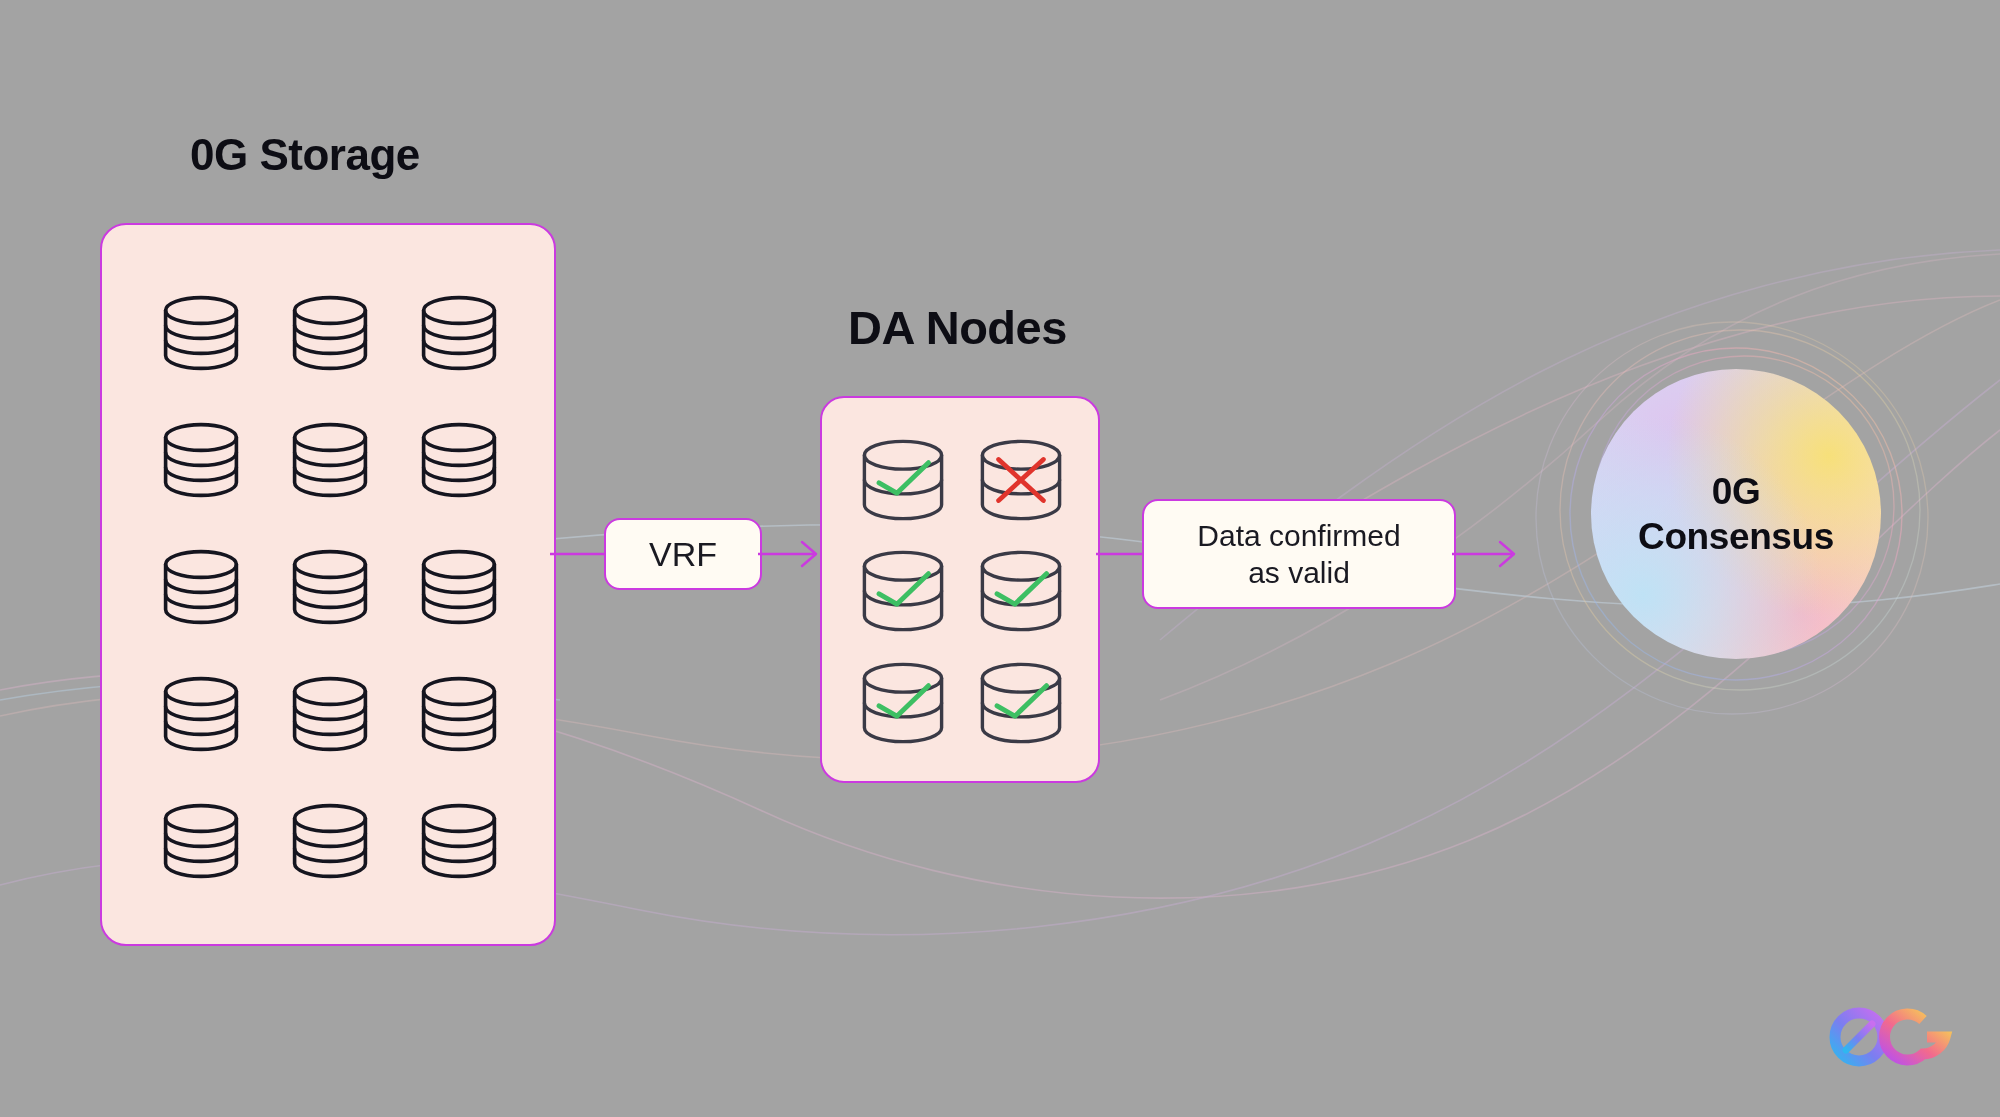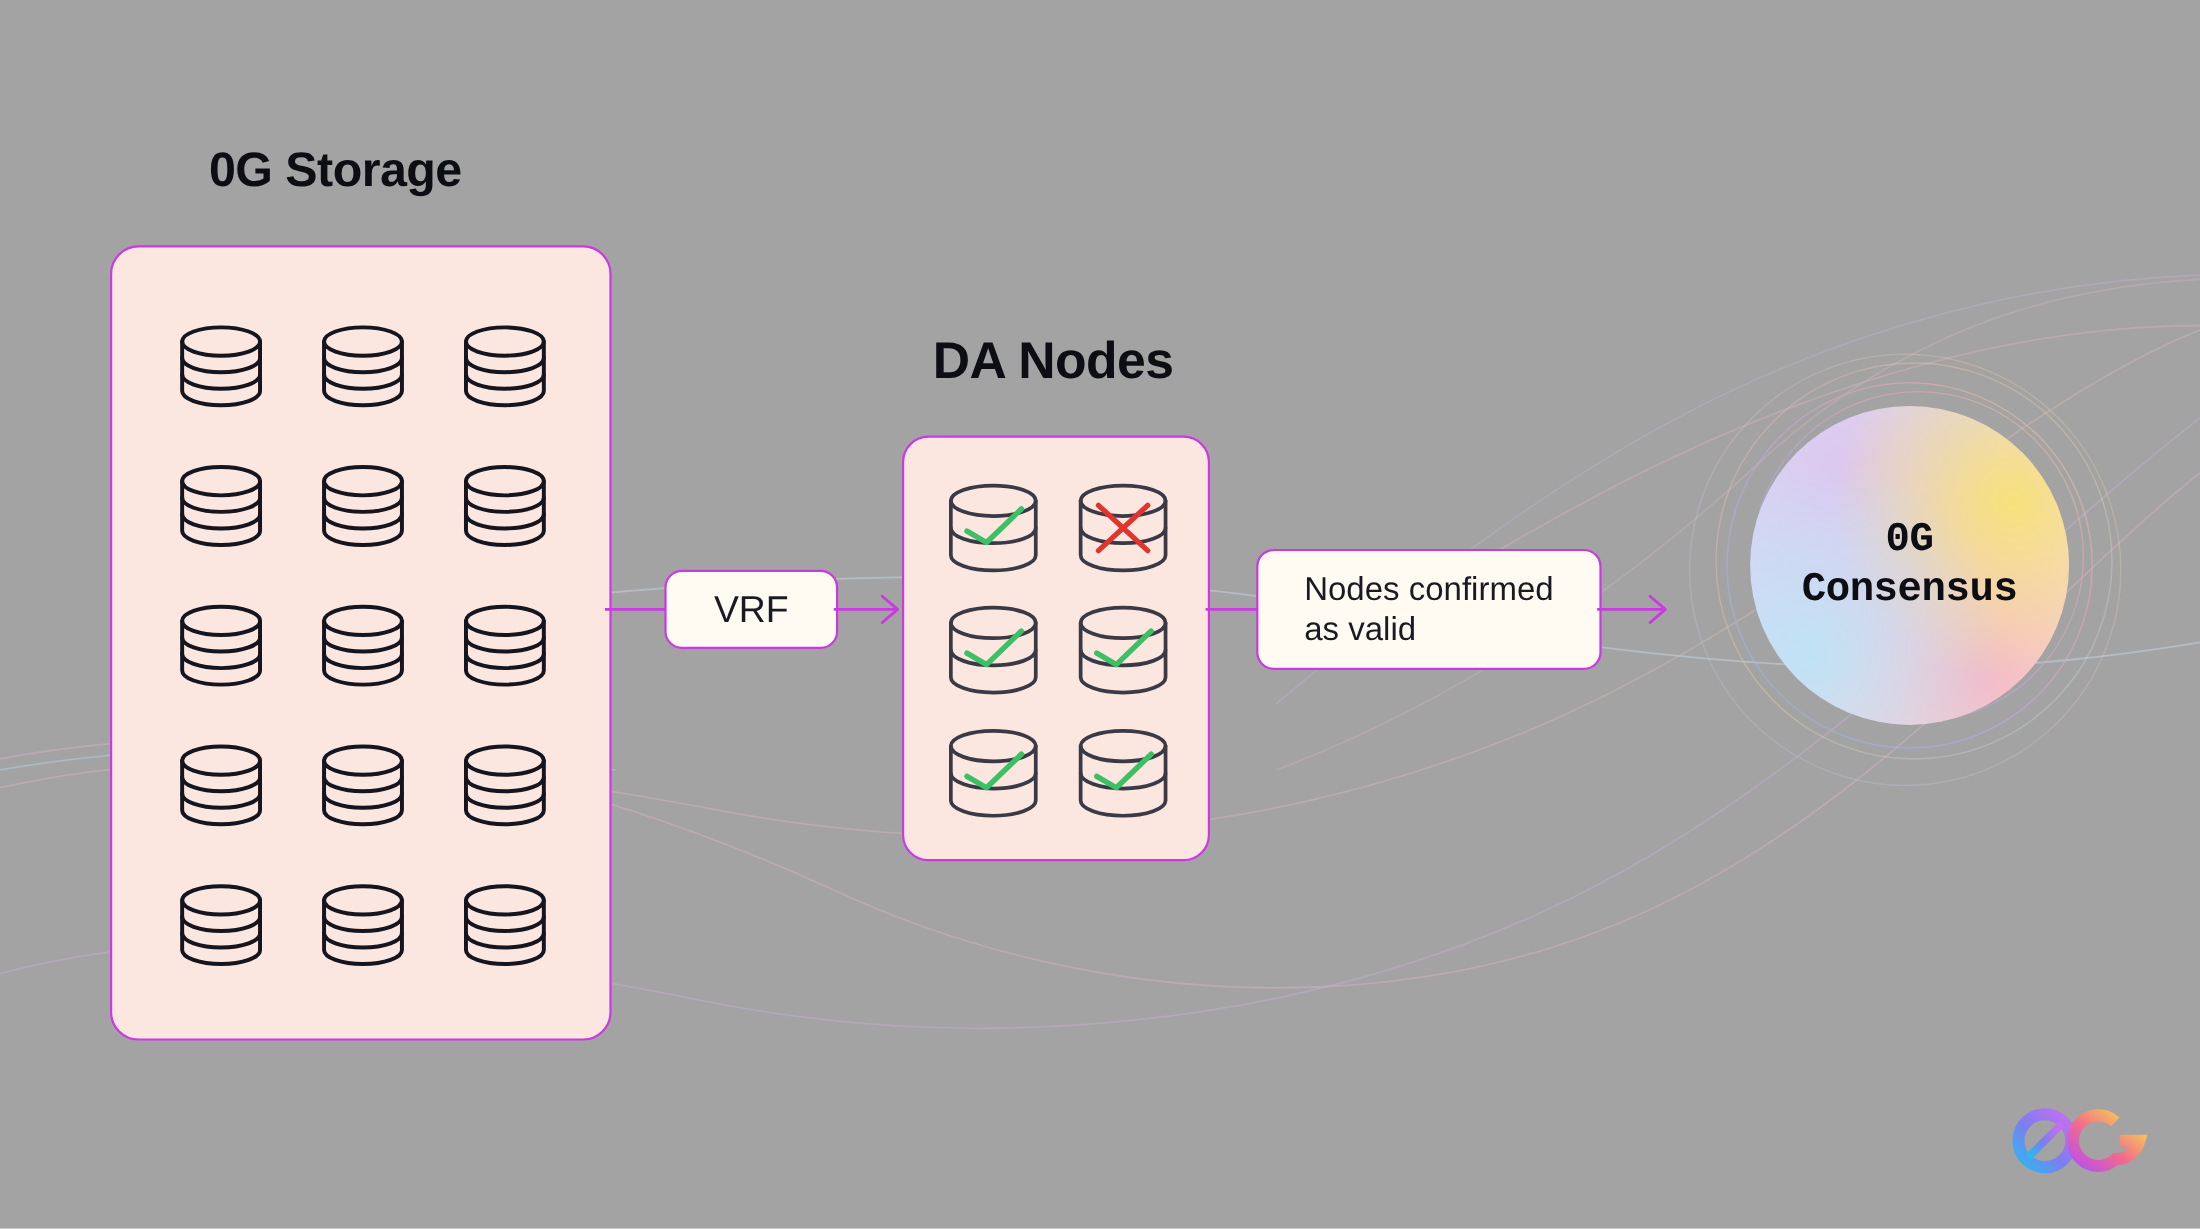--- a/index.html
+++ b/index.html
@@ -95,20 +95,21 @@
 
   
   .label-box {
     position: absolute;
     background: #fffbf3;
     border: 2.5px solid #cb3ae0;
     border-radius: 16px;
     display: flex;
     align-items: center;
     justify-content: center;
+    text-align: center;
     color: #1a1a22;
     box-sizing: border-box;
   }
   #vrf-box {
     left: 604px;
     top: 518px;
     width: 158px;
     height: 72px;
     font-size: 34px;
   }
@@ -145,21 +146,20 @@
     border-radius: 50%;
     background:
       radial-gradient(circle at 18% 78%, #bfe2f5 0%, rgba(191,226,245,0) 55%),
       radial-gradient(circle at 82% 30%, #f7e07a 0%, rgba(247,224,122,0) 52%),
       radial-gradient(circle at 72% 84%, #f4b9c8 0%, rgba(244,185,200,0) 55%),
       radial-gradient(circle at 30% 22%, #ddc6ef 0%, rgba(221,198,239,0) 60%),
       linear-gradient(135deg, #cfe3f6 0%, #e2d6f2 38%, #f3dce9 62%, #fbe6bf 100%);
     display: flex;
     align-items: center;
     justify-content: center;
-    font-family: Liberation Mono, monospace;
   }
   #consensus-label {
     font-size: 37px;
     font-weight: 700;
     color: #0d0d14;
     text-align: center;
     line-height: 1.22;
     letter-spacing: -0.4px;
     z-index: 2;
   }
@@ -343,21 +343,21 @@
           </svg></div>
       </div>
   </div>
 
   <svg class="conn" style="left:1094px;top:530px;width:56px;height:48px" viewBox="0 0 56 48" xmlns="http://www.w3.org/2000/svg">
     <path d="M2,24 L52,24" stroke="#cb3ae0" stroke-width="2.5" fill="none"></path>
   </svg>
 
   <div class="label-box" id="data-valid-box">
     <div>
-      <span>Nodes confirmed</span><br>
+      <span>Data confirmed</span><br>
       <span>as valid</span>
     </div>
   </div>
 
   <svg class="conn" style="left:1450px;top:530px;width:82px;height:48px" viewBox="0 0 82 48" xmlns="http://www.w3.org/2000/svg">
     <path d="M2,24 L62,24" stroke="#cb3ae0" stroke-width="2.5" fill="none"></path>
     <path d="M50,12 L64,24 L50,36" stroke="#cb3ae0" stroke-width="2.5" fill="none" stroke-linecap="round" stroke-linejoin="round"></path>
   </svg>
 
   <div id="consensus-wrap">

